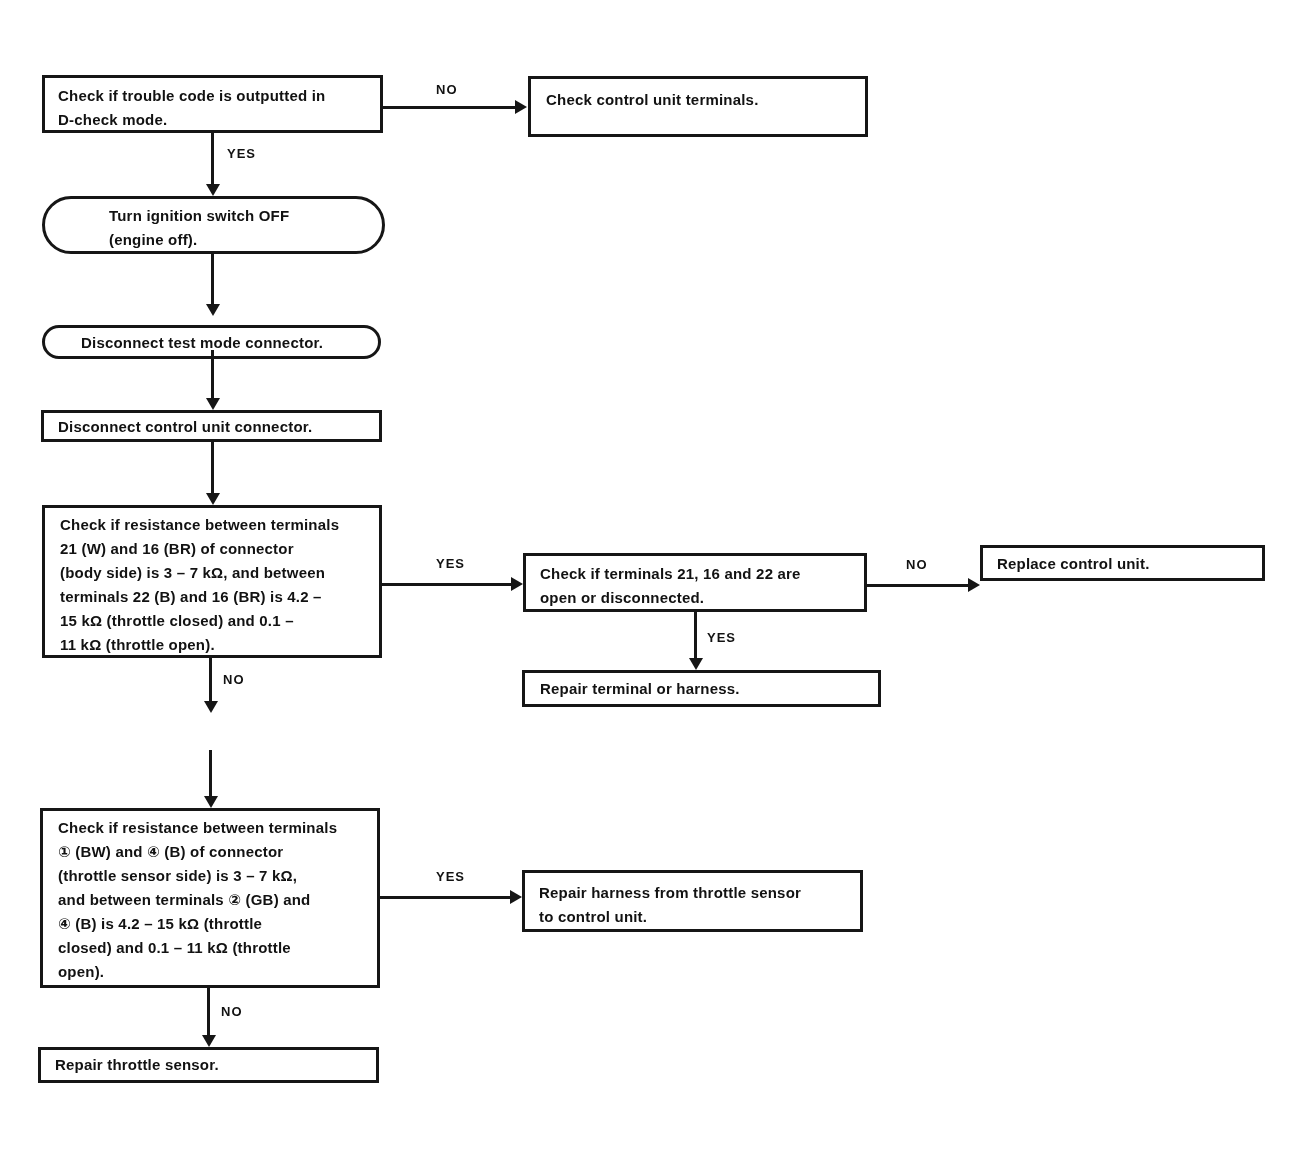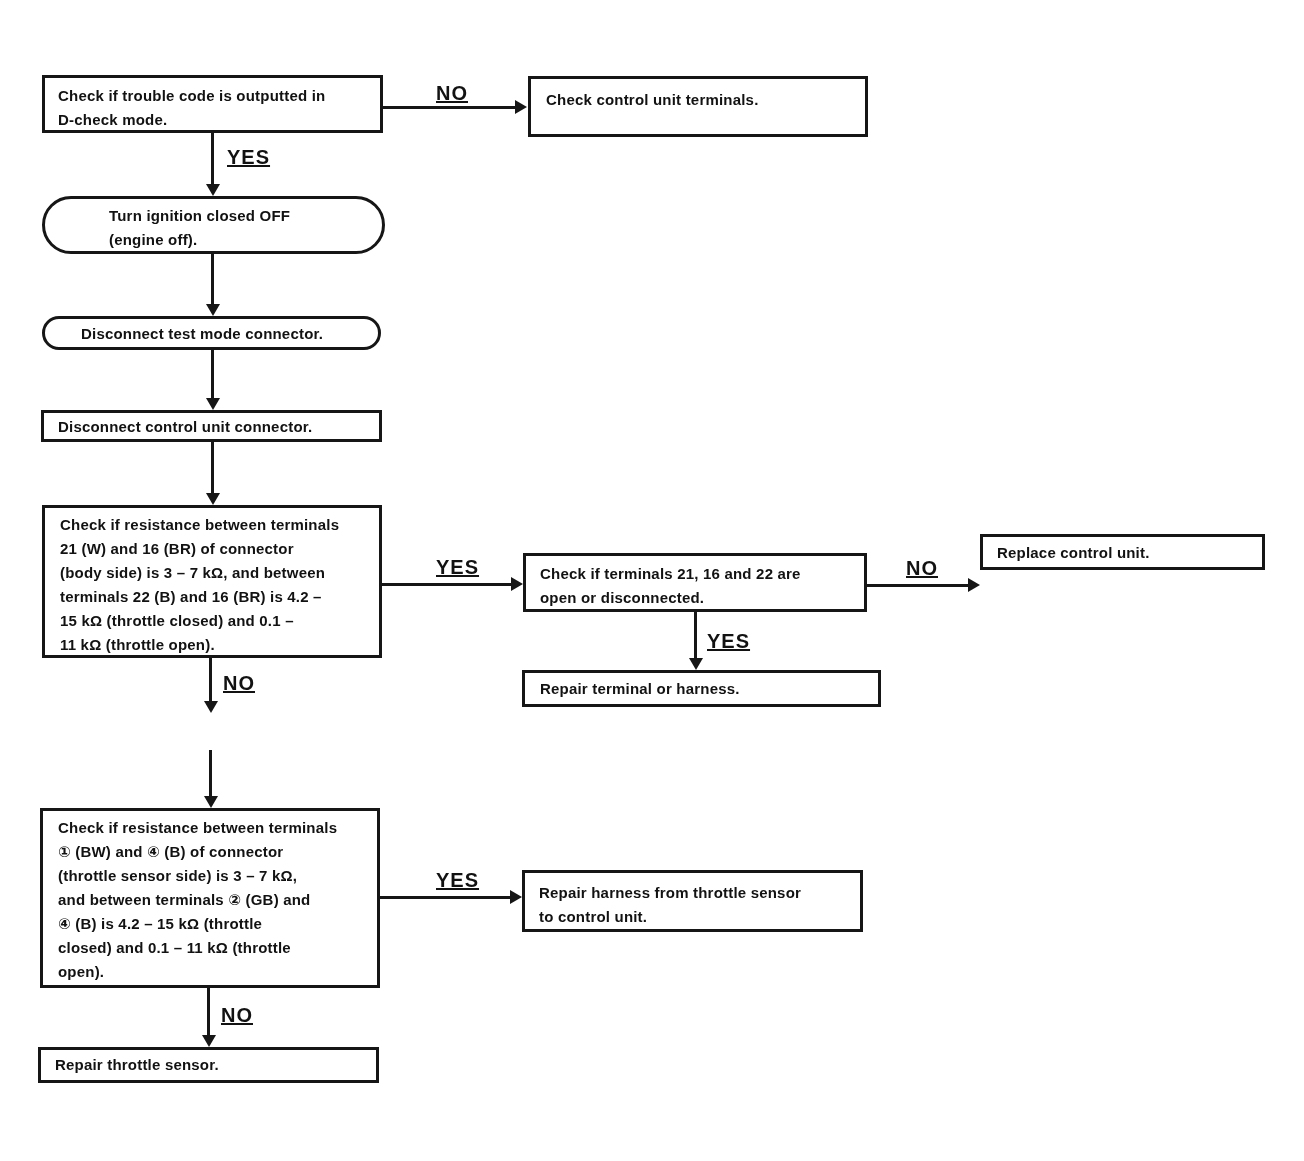--- a/index.html
+++ b/index.html
@@ -36,48 +36,47 @@
     border-top:12px solid #161616;
   }
   .ah-right{
     position:absolute;width:0;height:0;
     border-top:7px solid transparent;
     border-bottom:7px solid transparent;
     border-left:12px solid #161616;
   }
   .label{
     position:absolute;
-    font-size:20px;
+    font-size:13px;
     font-weight:700;
     letter-spacing:1px;
     color:#121212;
     white-space:nowrap;
-    text-decoration:underline;
   }
 </style>
 </head>
 <body>
 
 <div class="canvas">
 
   <div class="node" style="left:528px;top:76px;width:340px;height:61px;padding:9px 8px 0 15px">
     <span class="txt">Check control unit terminals.</span>
   </div>
 
   <div class="node" style="left:42px;top:75px;width:341px;height:58px;padding:6px 8px 0 13px">
     <span class="txt">Check if trouble code is outputted in
 D-check mode.</span>
   </div>
 
   <div class="node stadium" style="left:42px;top:196px;width:343px;height:58px;padding:5px 8px 0 64px">
-    <span class="txt">Turn ignition closed OFF
+    <span class="txt">Turn ignition switch OFF
 (engine off).</span>
   </div>
 
-  <div class="node stadium-sm" style="left:42px;top:316px;width:339px;height:34px;padding:3px 8px 0 36px">
+  <div class="node stadium-sm" style="left:42px;top:325px;width:339px;height:34px;padding:3px 8px 0 36px">
     <span class="txt">Disconnect test mode connector.</span>
   </div>
 
   <div class="node" style="left:41px;top:410px;width:341px;height:32px;padding:2px 8px 4px 14px">
     <span class="txt">Disconnect control unit connector.</span>
   </div>
 
   <div class="node" style="left:42px;top:505px;width:340px;height:153px;padding:5px 4px 0 15px">
     <span class="txt">Check if resistance between terminals
 21 (W) and 16 (BR) of connector
@@ -85,21 +84,21 @@
 terminals 22 (B) and 16 (BR) is 4.2 –
 15 kΩ (throttle closed) and 0.1 –
 11 kΩ (throttle open).</span>
   </div>
 
   <div class="node" style="left:523px;top:553px;width:344px;height:59px;padding:6px 8px 0 14px">
     <span class="txt">Check if terminals 21, 16 and 22 are
 open or disconnected.</span>
   </div>
 
-  <div class="node" style="left:980px;top:534px;width:285px;height:36px;padding:4px 8px 0 14px">
+  <div class="node" style="left:980px;top:545px;width:285px;height:36px;padding:4px 8px 0 14px">
     <span class="txt">Replace control unit.</span>
   </div>
 
   <div class="node" style="left:522px;top:670px;width:359px;height:37px;padding:4px 4px 0 15px">
     <span class="txt">Repair terminal or harness.</span>
   </div>
 
 
   <div class="node" style="left:40px;top:808px;width:340px;height:180px;padding:5px 2px 0 15px">
     <span class="txt">Check if resistance between terminals

